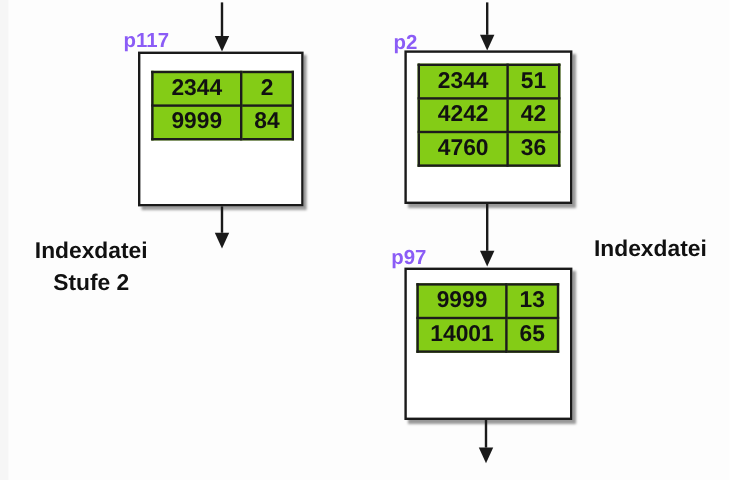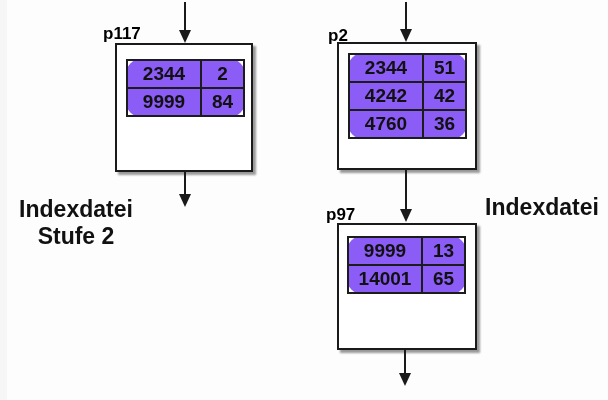--- a/index.html
+++ b/index.html
@@ -22,28 +22,27 @@
     position: absolute;
     box-sizing: border-box;
     background: #ffffff;
     border: 2px solid #1a1a1a;
     box-shadow: 3px 3px 2px rgba(0,0,0,0.40);
   }
   .node-label {
     position: absolute;
     font-size: 17px;
     font-weight: 600;
-    color: #000000;
+    color: #8b5cf6;
     white-space: nowrap;
   }
   .node-table {
     position: absolute;
     border-collapse: collapse;
-    background: #8b5cf6;
-    border-radius: 15px;
+    background: #84cc16;
   }
   .node-table td {
     border: 2px solid #1c1c1c;
     text-align: center;
     vertical-align: middle;
     font-size: 19px;
     font-weight: 600;
     padding: 0;
     height: 26px;
   }
@@ -57,21 +56,21 @@
   .ahead {
     position: absolute;
     width: 0; height: 0;
     border-left: 6px solid transparent;
     border-right: 6px solid transparent;
     border-top: 13px solid #1a1a1a;
   }
   .caption {
     position: absolute;
     text-align: center;
-    font-size: 23px;
+    font-size: 19px;
     font-weight: bold;
     line-height: 27px;
     color: #111;
   }
 </style>
 </head>
 <body>
 
 <div id="stage">
 

